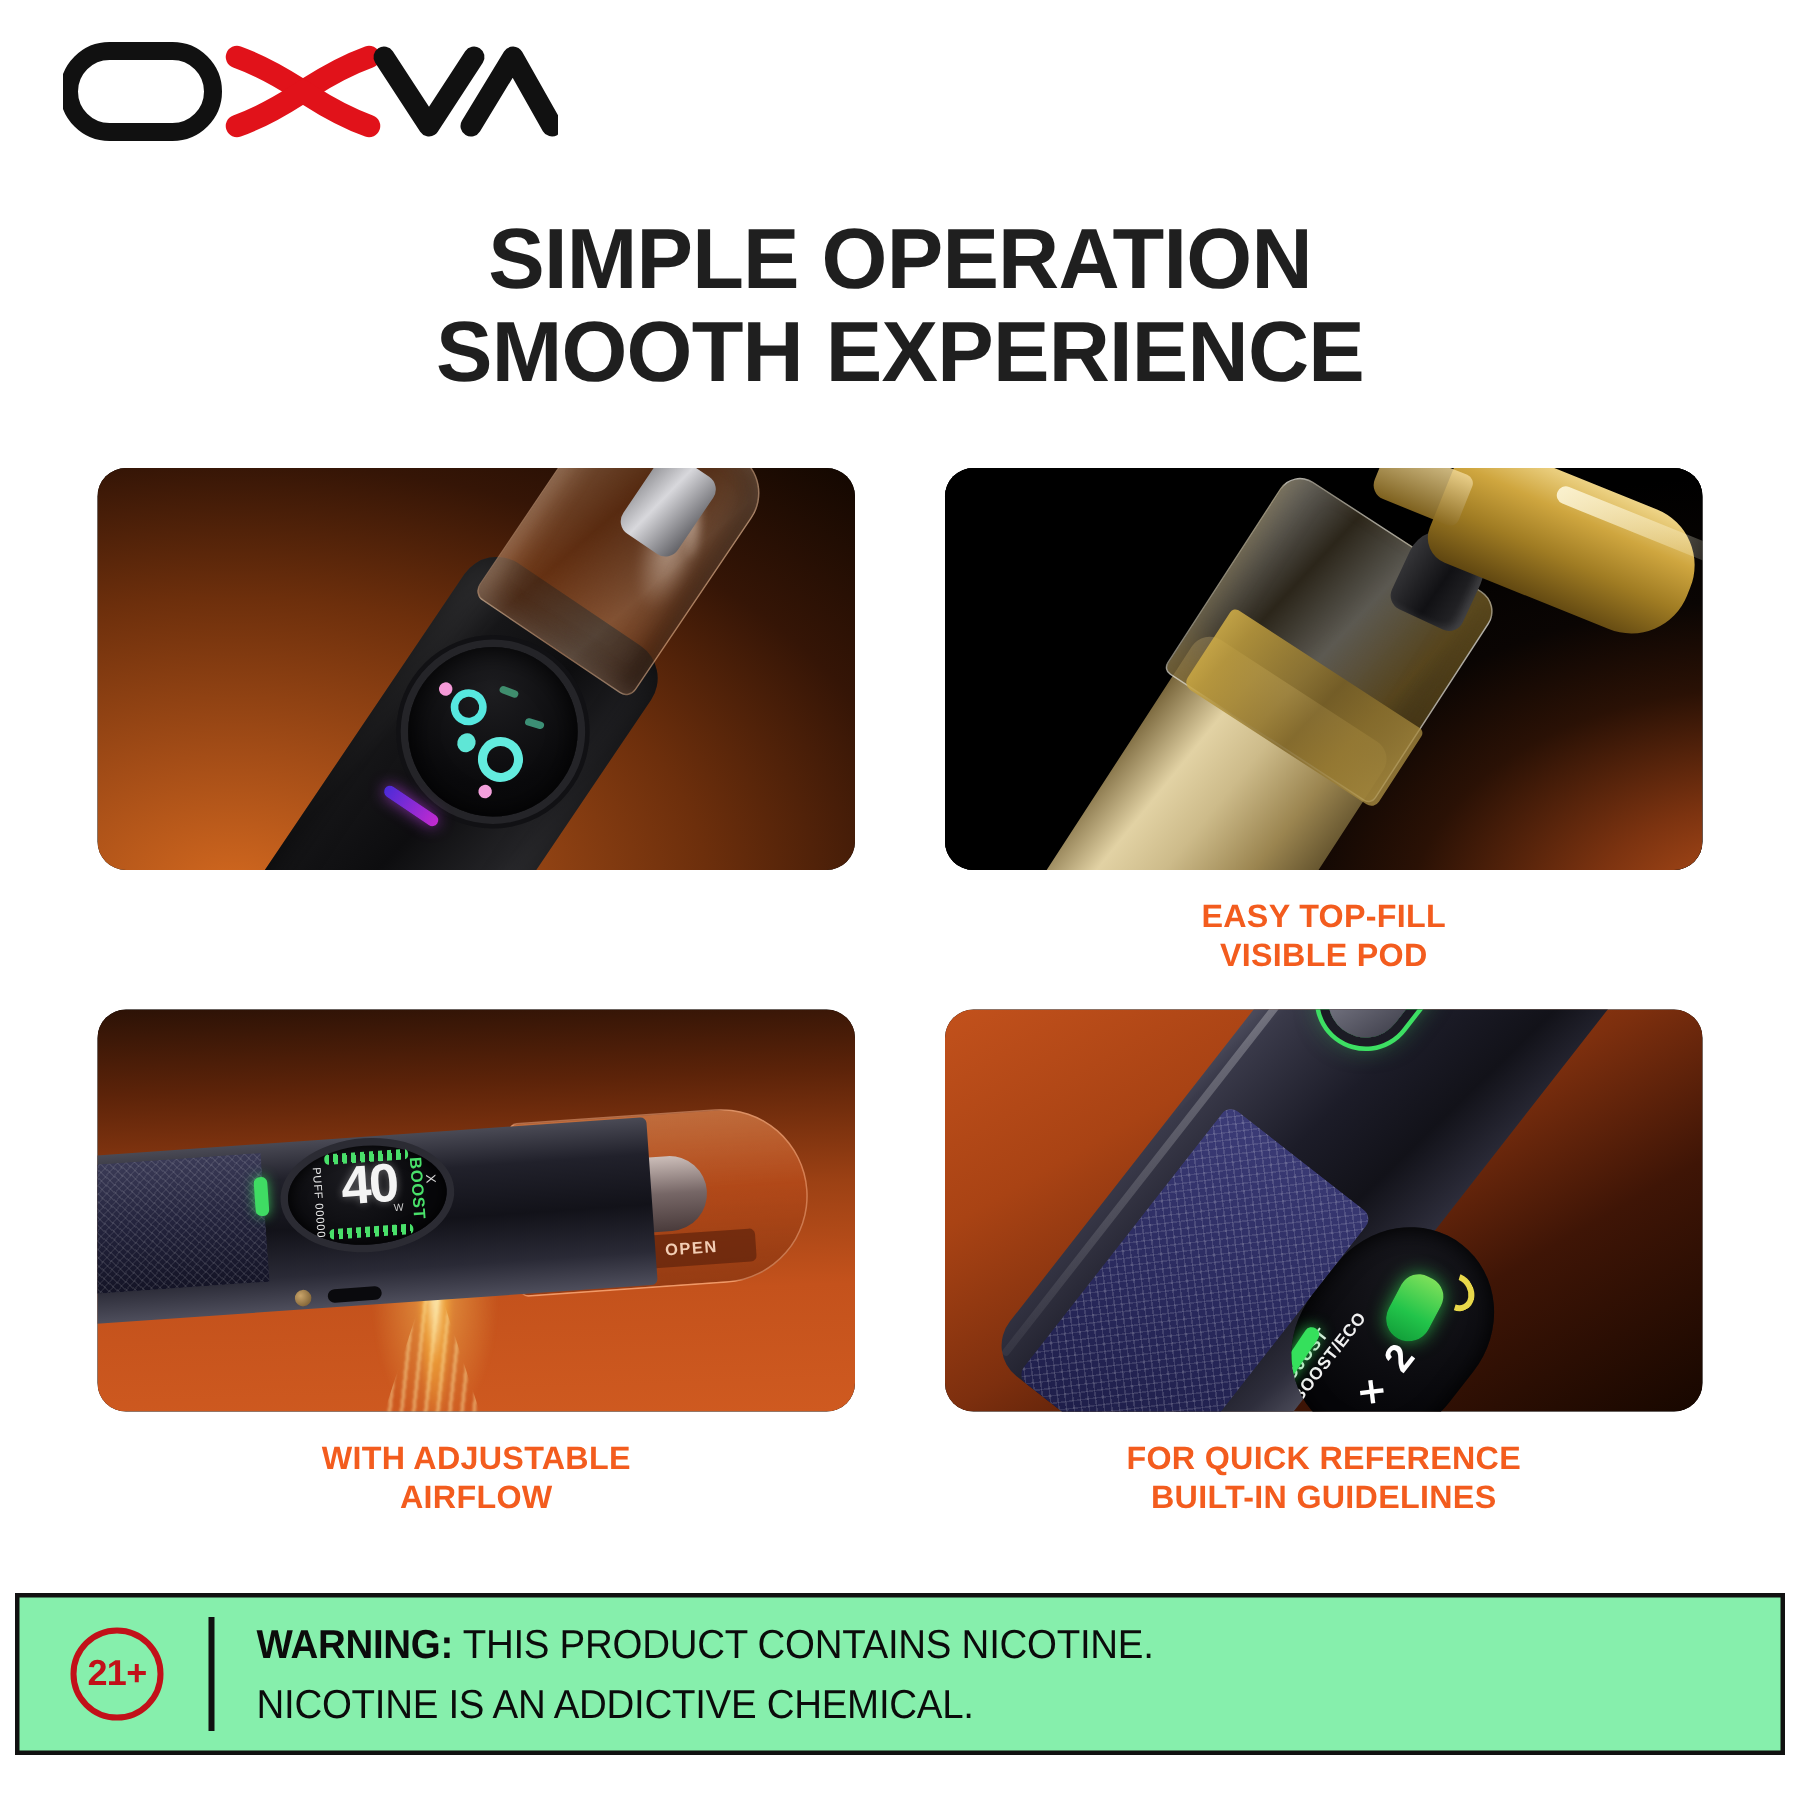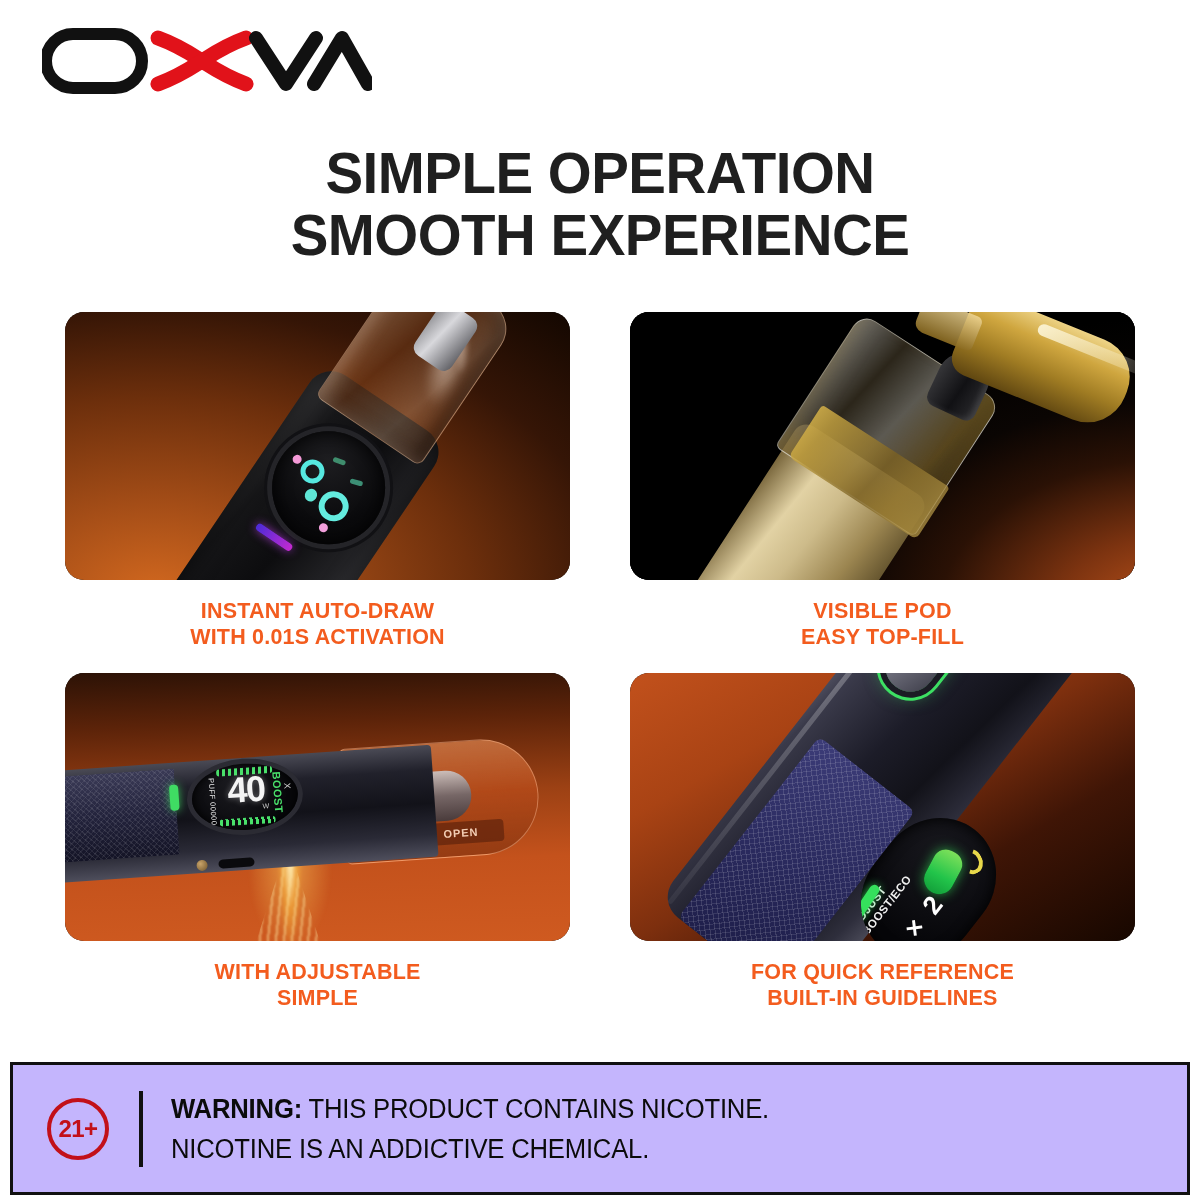--- a/index.html
+++ b/index.html
@@ -355,23 +355,23 @@
   }
   .p4-batt {
     position:absolute; left:12px; bottom:6px; width:10px; height:40px; border-radius:5px;
     background:#35e05c; box-shadow:0 0 10px rgba(53,224,92,.85);
     transform:rotate(-4deg);
   }
 
   
   #warn {
     position:absolute; left:10px; top:1062px;
-    width:1180px; height:133px;
+    width:1180px; height:108px;
     border:3px solid #111;
-    background:#c4b5fd;
+    background:#86efac;
     display:flex; align-items:center;
   }
   #badge {
     width:62px; height:62px; margin-left:34px; flex:0 0 auto;
     border:4px solid #C21019; border-radius:50%;
     display:flex; align-items:center; justify-content:center;
     color:#C21019; font-weight:bold; font-size:24px;
     letter-spacing:-0.5px;
   }
   #divider {
@@ -421,24 +421,20 @@
           <span class="ring r2"></span>
           <span class="dot d-pink1"></span>
           <span class="dot d-teal"></span>
           <span class="dot d-pink2"></span>
           <span class="dash dash-g1"></span>
           <span class="dash dash-g2"></span>
         </div>
         <div class="p1-led"></div>
       </div>
     </div>
-    <div class="caption">
-      <span>INSTANT AUTO-DRAW</span>
-      <span>WITH 0.01S ACTIVATION</span>
-    </div>
   </div>
 
   <div class="cell">
     <div class="shot">
       <div class="bg bg2"></div>
       <div class="p2-dev">
         <div class="p2-body"></div>
         <div class="p2-pod">
           <div class="p2-liq"></div>
         </div>
@@ -446,22 +442,22 @@
 
       </div>
       <div class="p2-bottle">
         <div class="p2-btl-body">
           <div class="p2-hl"></div>
         </div>
         <div class="p2-nozzle"></div>
       </div>
     </div>
     <div class="caption">
+      <span>EASY TOP-FILL</span>
       <span>VISIBLE POD</span>
-      <span>EASY TOP-FILL</span>
     </div>
   </div>
 
   <div class="cell">
     <div class="shot">
       <div class="bg bg3"></div>
       <div class="p3-flare"></div>
       <div class="p3-flare2"></div>
       <div class="p3-dev">
         <div class="p3-pod">
@@ -480,21 +476,21 @@
             <div class="p3-boost">BOOST</div>
             <div class="p3-x">X</div>
           </div>
           <div class="p3-screw"></div>
           <div class="p3-slot"></div>
         </div>
       </div>
     </div>
     <div class="caption">
       <span>WITH ADJUSTABLE</span>
-      <span>SIMPLE</span>
+      <span>AIRFLOW</span>
     </div>
   </div>
 
   <div class="cell">
     <div class="shot">
       <div class="bg bg4"></div>
       <div class="p4-dev">
 
         <div class="p4-body">
           <div class="p4-edge"></div>

